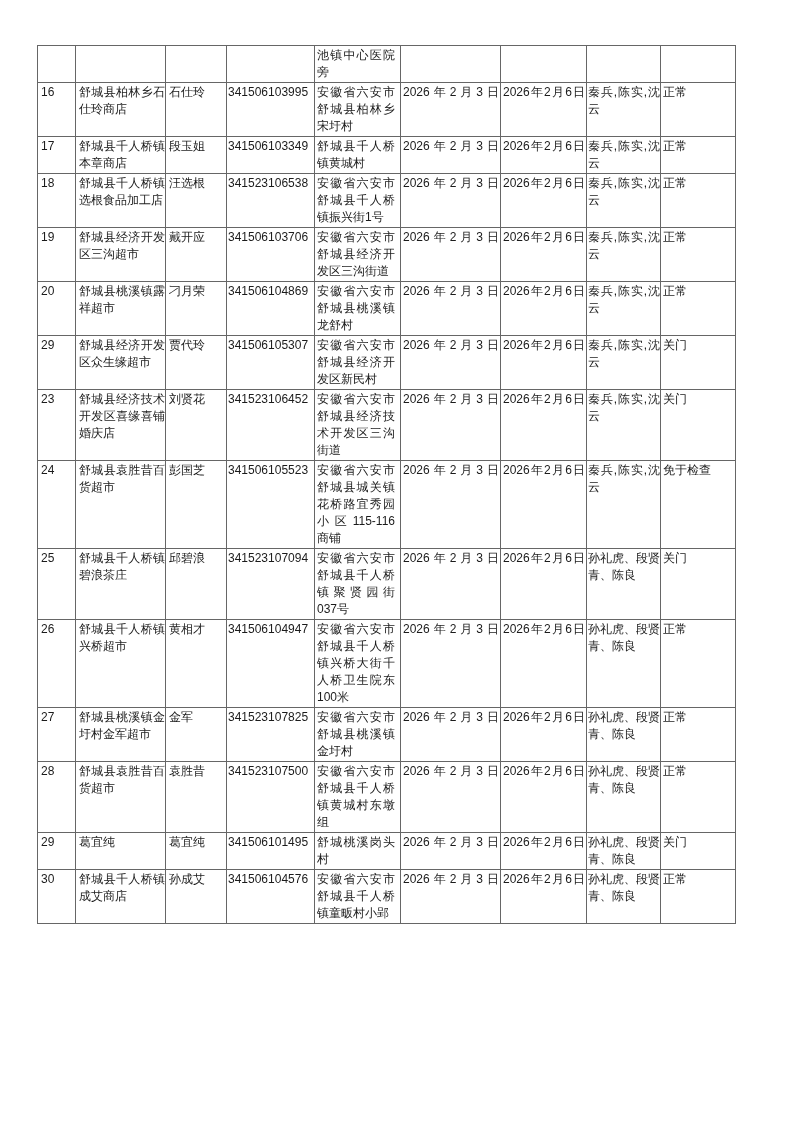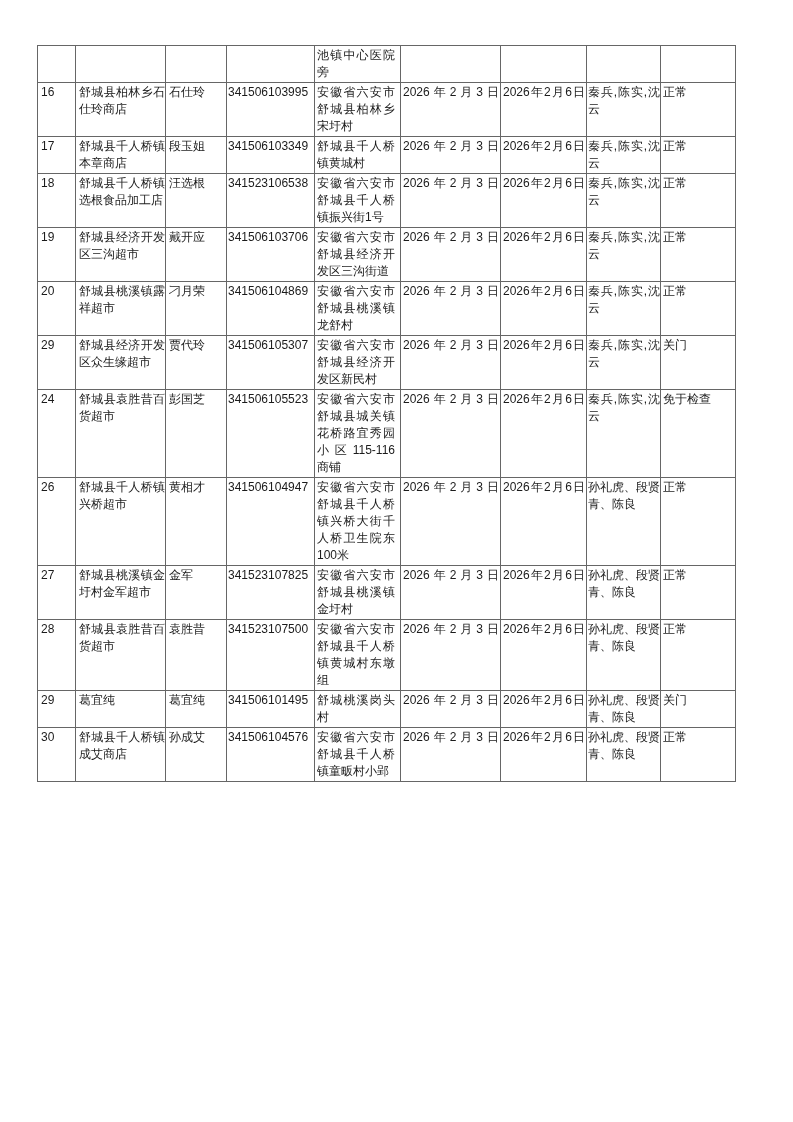--- a/index.html
+++ b/index.html
@@ -121,31 +121,53 @@
     <td class="c2">舒城县经济开发区众生缘超市</td>
     <td class="c3">贾代玲</td>
     <td class="c4">341506105307</td>
     <td class="c5">安徽省六安市舒城县经济开发区新民村</td>
     <td class="c6">2026年2月3日</td>
     <td class="c7">2026年2月6日</td>
     <td class="c8">秦兵,陈实,沈云</td>
     <td class="c9">关门</td>
   </tr>
         <tr>
+    <td class="c1">23</td>
+    <td class="c2">舒城县经济技术开发区喜缘喜铺婚庆店</td>
+    <td class="c3">刘贤花</td>
+    <td class="c4">341523106452</td>
+    <td class="c5">安徽省六安市舒城县经济技术开发区三沟街道</td>
+    <td class="c6">2026年2月3日</td>
+    <td class="c7">2026年2月6日</td>
+    <td class="c8">秦兵,陈实,沈云</td>
+    <td class="c9">关门</td>
+  </tr>
+        <tr>
     <td class="c1">24</td>
     <td class="c2">舒城县袁胜昔百货超市</td>
     <td class="c3">彭国芝</td>
     <td class="c4">341506105523</td>
     <td class="c5">安徽省六安市舒城县城关镇花桥路宜秀园小区115-116 商铺</td>
     <td class="c6">2026年2月3日</td>
     <td class="c7">2026年2月6日</td>
     <td class="c8">秦兵,陈实,沈云</td>
     <td class="c9">免于检查</td>
   </tr>
         <tr>
+    <td class="c1">25</td>
+    <td class="c2">舒城县千人桥镇碧浪茶庄</td>
+    <td class="c3">邱碧浪</td>
+    <td class="c4">341523107094</td>
+    <td class="c5">安徽省六安市舒城县千人桥镇聚贤园街037号</td>
+    <td class="c6">2026年2月3日</td>
+    <td class="c7">2026年2月6日</td>
+    <td class="c8">孙礼虎、段贤青、陈良</td>
+    <td class="c9">关门</td>
+  </tr>
+        <tr>
     <td class="c1">26</td>
     <td class="c2">舒城县千人桥镇兴桥超市</td>
     <td class="c3">黄相才</td>
     <td class="c4">341506104947</td>
     <td class="c5">安徽省六安市舒城县千人桥镇兴桥大街千人桥卫生院东100米</td>
     <td class="c6">2026年2月3日</td>
     <td class="c7">2026年2月6日</td>
     <td class="c8">孙礼虎、段贤青、陈良</td>
     <td class="c9">正常</td>
   </tr>

